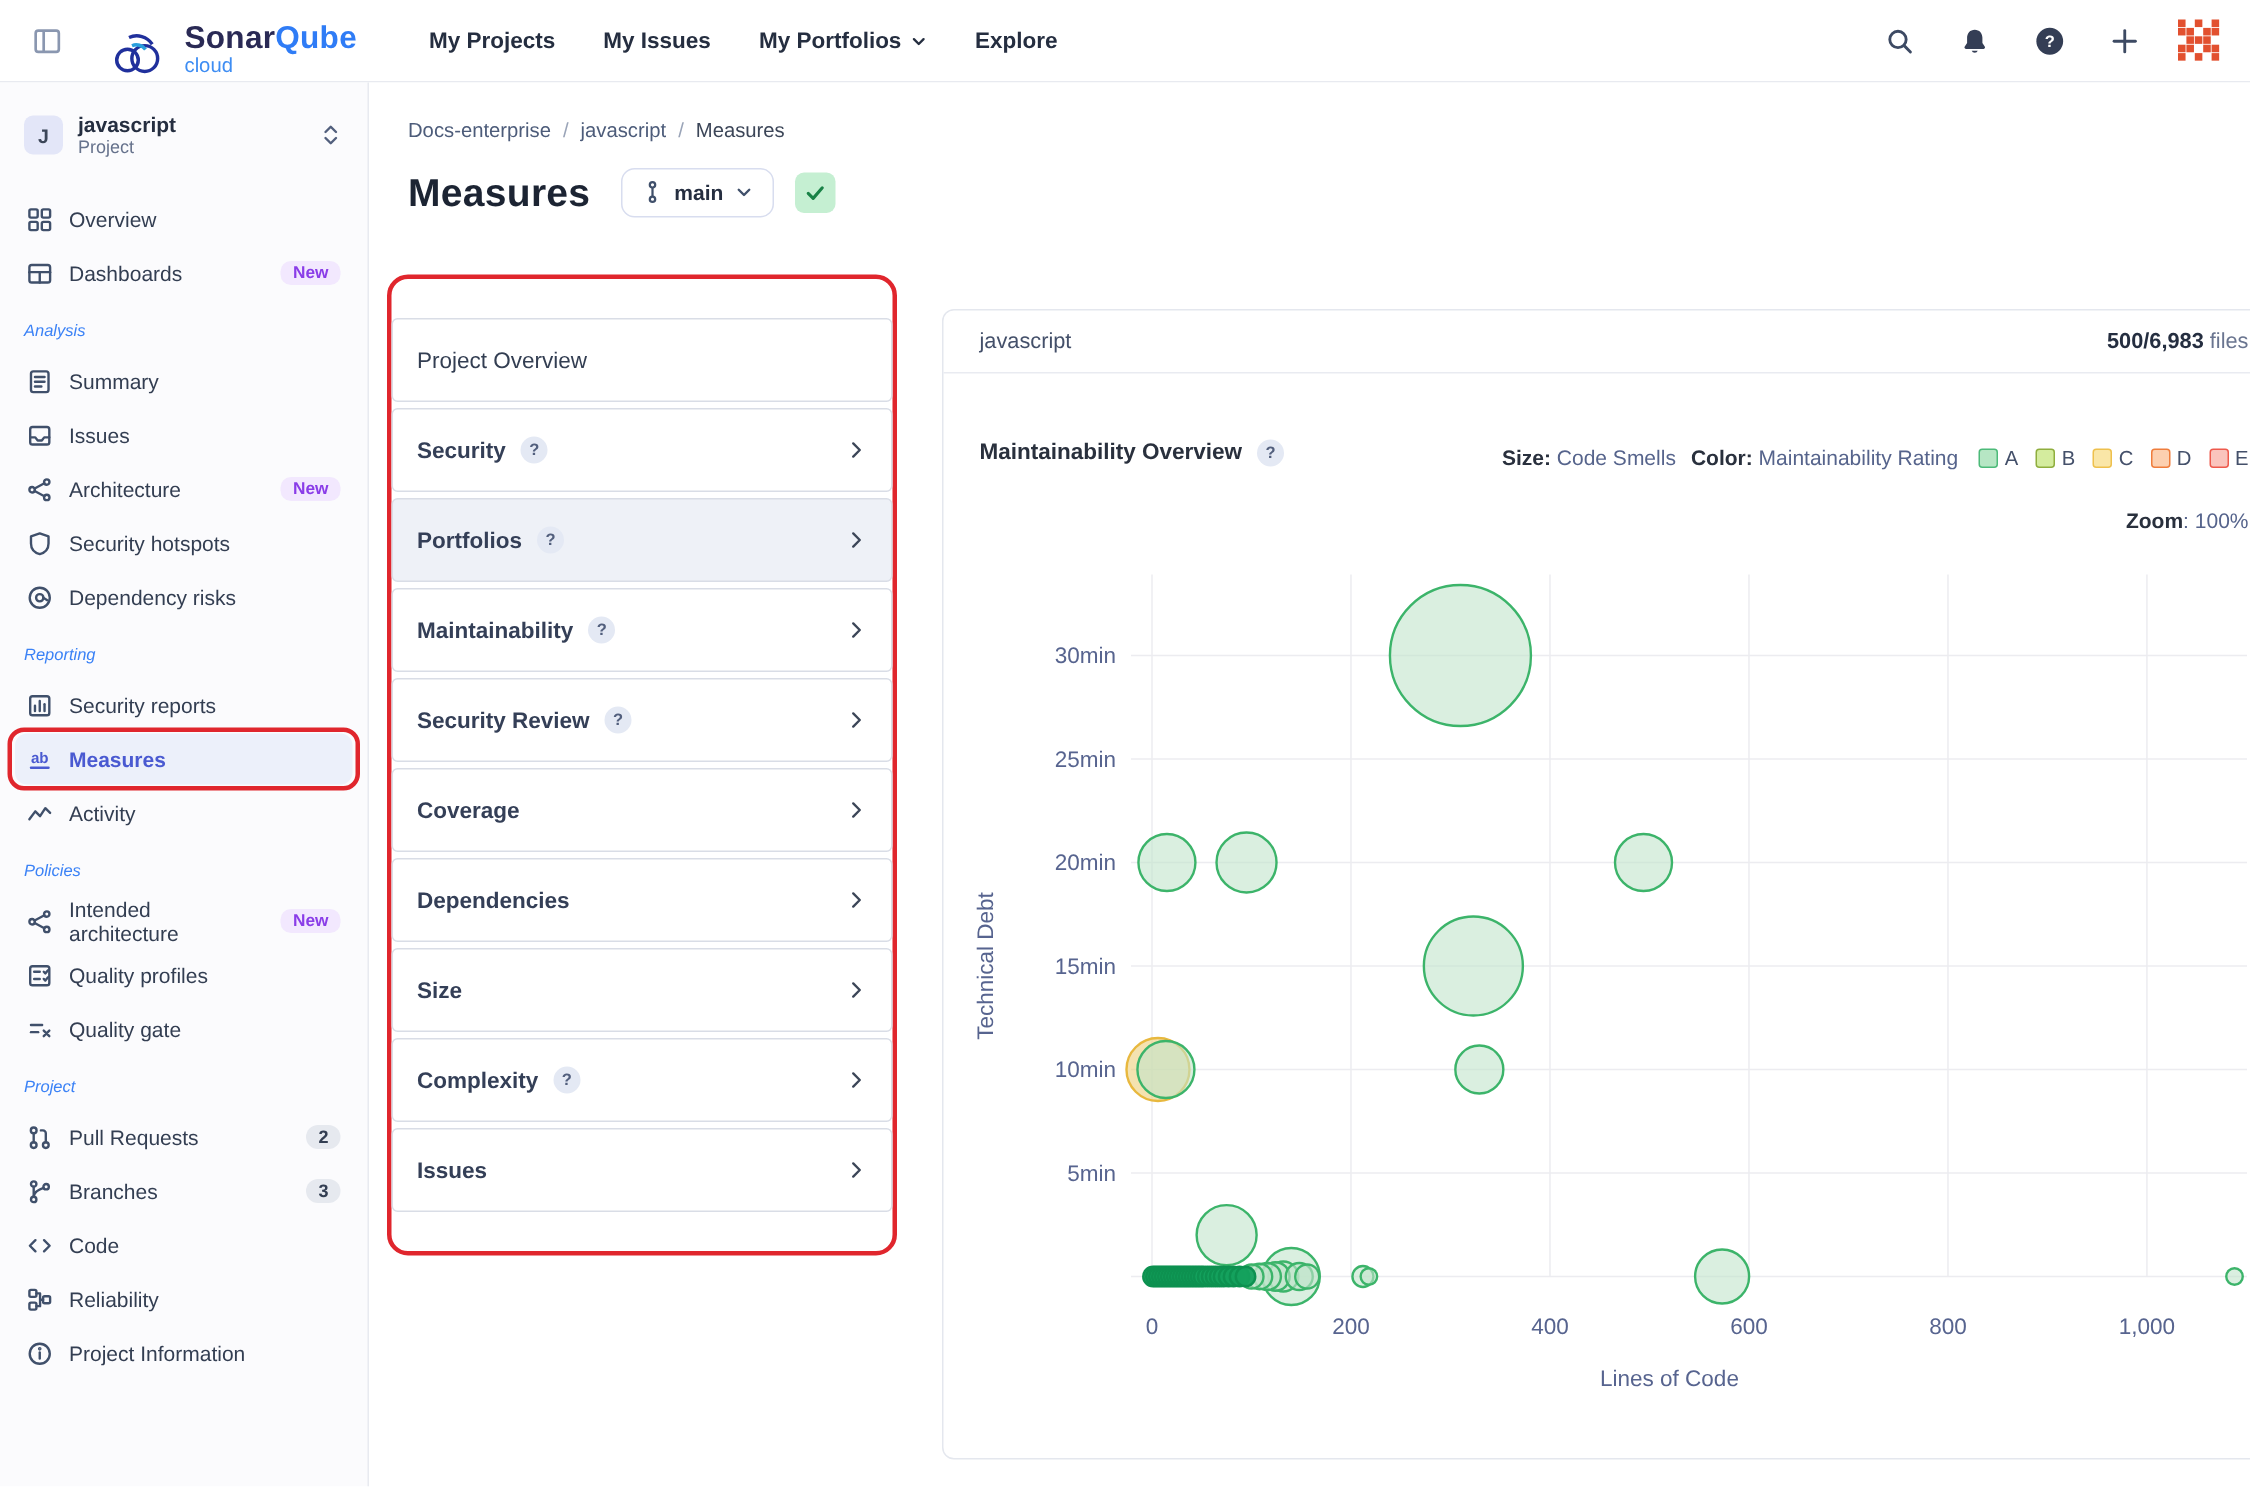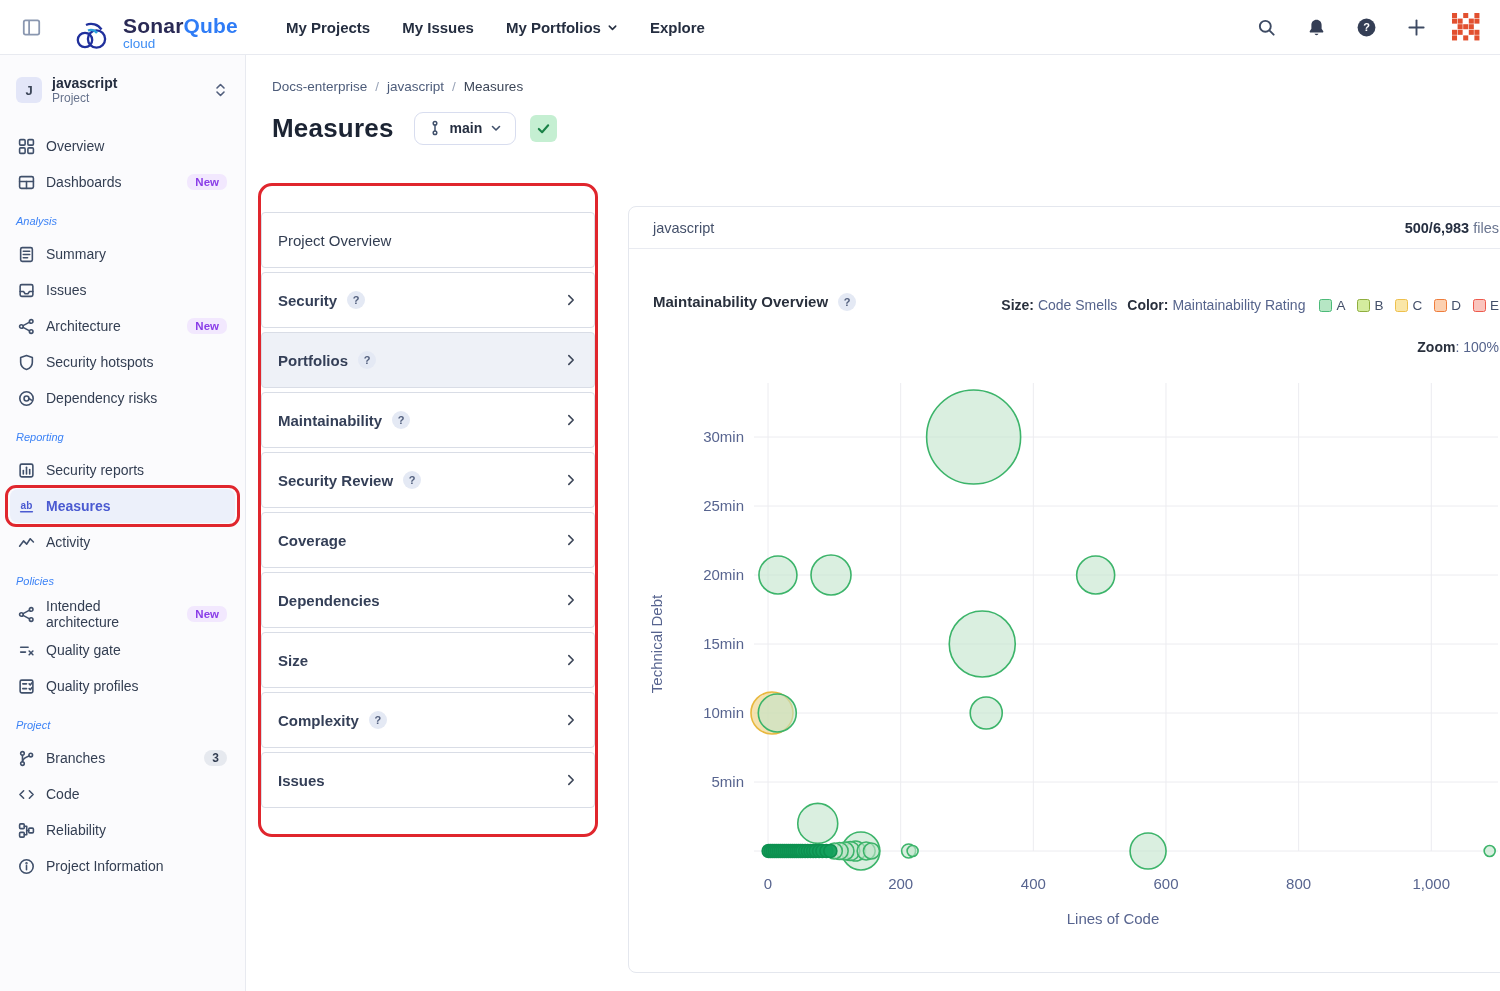--- a/index.html
+++ b/index.html
@@ -296,40 +296,53 @@
               <line x1="4.8" y1="7.2" x2="10.9" y2="3.9"></line>
               <line x1="4.8" y1="8.8" x2="10.9" y2="12.1"></line>
             </svg>
           </span>
           <span>Intended architecture</span>
           <span class="badge-new">New</span>
         </div>
         <div class="menu-item">
           <span class="mi-icon">
             <svg width="17" height="17" viewBox="0 0 16 16" fill="none" stroke="currentColor" stroke-width="1.5" stroke-linecap="round" stroke-linejoin="round">
-              <line x1="2.5" y1="5" x2="9.5" y2="5"></line>
-              <line x1="2.5" y1="9.5" x2="7" y2="9.5"></line>
-              <path d="M10.5 8.5 l3.5 3.5 M14 8.5 l-3.5 3.5"></path>
-            </svg>
-          </span>
-          <span>Quality gate</span>
-        </div>
-        <div class="menu-item">
-          <span class="mi-icon">
-            <svg width="17" height="17" viewBox="0 0 16 16" fill="none" stroke="currentColor" stroke-width="1.5" stroke-linecap="round" stroke-linejoin="round">
               <rect x="2" y="2" width="12" height="12" rx="1.5"></rect>
               <line x1="4.5" y1="5.5" x2="8" y2="5.5"></line>
               <path d="M10.5 5.5 l1 1 l1.7 -2"></path>
               <line x1="4.5" y1="10" x2="8" y2="10"></line>
               <path d="M10.5 10 l1 1 l1.7 -2"></path>
             </svg>
           </span>
           <span>Quality profiles</span>
         </div>
+        <div class="menu-item">
+          <span class="mi-icon">
+            <svg width="17" height="17" viewBox="0 0 16 16" fill="none" stroke="currentColor" stroke-width="1.5" stroke-linecap="round" stroke-linejoin="round">
+              <line x1="2.5" y1="5" x2="9.5" y2="5"></line>
+              <line x1="2.5" y1="9.5" x2="7" y2="9.5"></line>
+              <path d="M10.5 8.5 l3.5 3.5 M14 8.5 l-3.5 3.5"></path>
+            </svg>
+          </span>
+          <span>Quality gate</span>
+        </div>
         <div class="menu-section">Project</div>
+        <div class="menu-item">
+          <span class="mi-icon">
+            <svg width="17" height="17" viewBox="0 0 16 16" fill="none" stroke="currentColor" stroke-width="1.5" stroke-linecap="round" stroke-linejoin="round">
+              <circle cx="4.2" cy="3.4" r="1.8"></circle>
+              <circle cx="4.2" cy="12.6" r="1.8"></circle>
+              <line x1="4.2" y1="5.2" x2="4.2" y2="10.8"></line>
+              <circle cx="11.8" cy="12.6" r="1.8"></circle>
+              <path d="M8.7 3.4 h1.3 a1.8 1.8 0 0 1 1.8 1.8 v5.6"></path>
+            </svg>
+          </span>
+          <span>Pull Requests</span>
+          <span class="badge-count">2</span>
+        </div>
         <div class="menu-item">
           <span class="mi-icon">
             <svg width="17" height="17" viewBox="0 0 16 16" fill="none" stroke="currentColor" stroke-width="1.5" stroke-linecap="round" stroke-linejoin="round">
               <circle cx="4.2" cy="3.2" r="1.7"></circle>
               <circle cx="4.2" cy="12.8" r="1.7"></circle>
               <circle cx="12" cy="4.8" r="1.7"></circle>
               <line x1="4.2" y1="4.9" x2="4.2" y2="11.1"></line>
               <path d="M10.4 5.6 C7.5 6.6 4.8 8.2 4.3 10.5"></path>
             </svg>
           </span>

